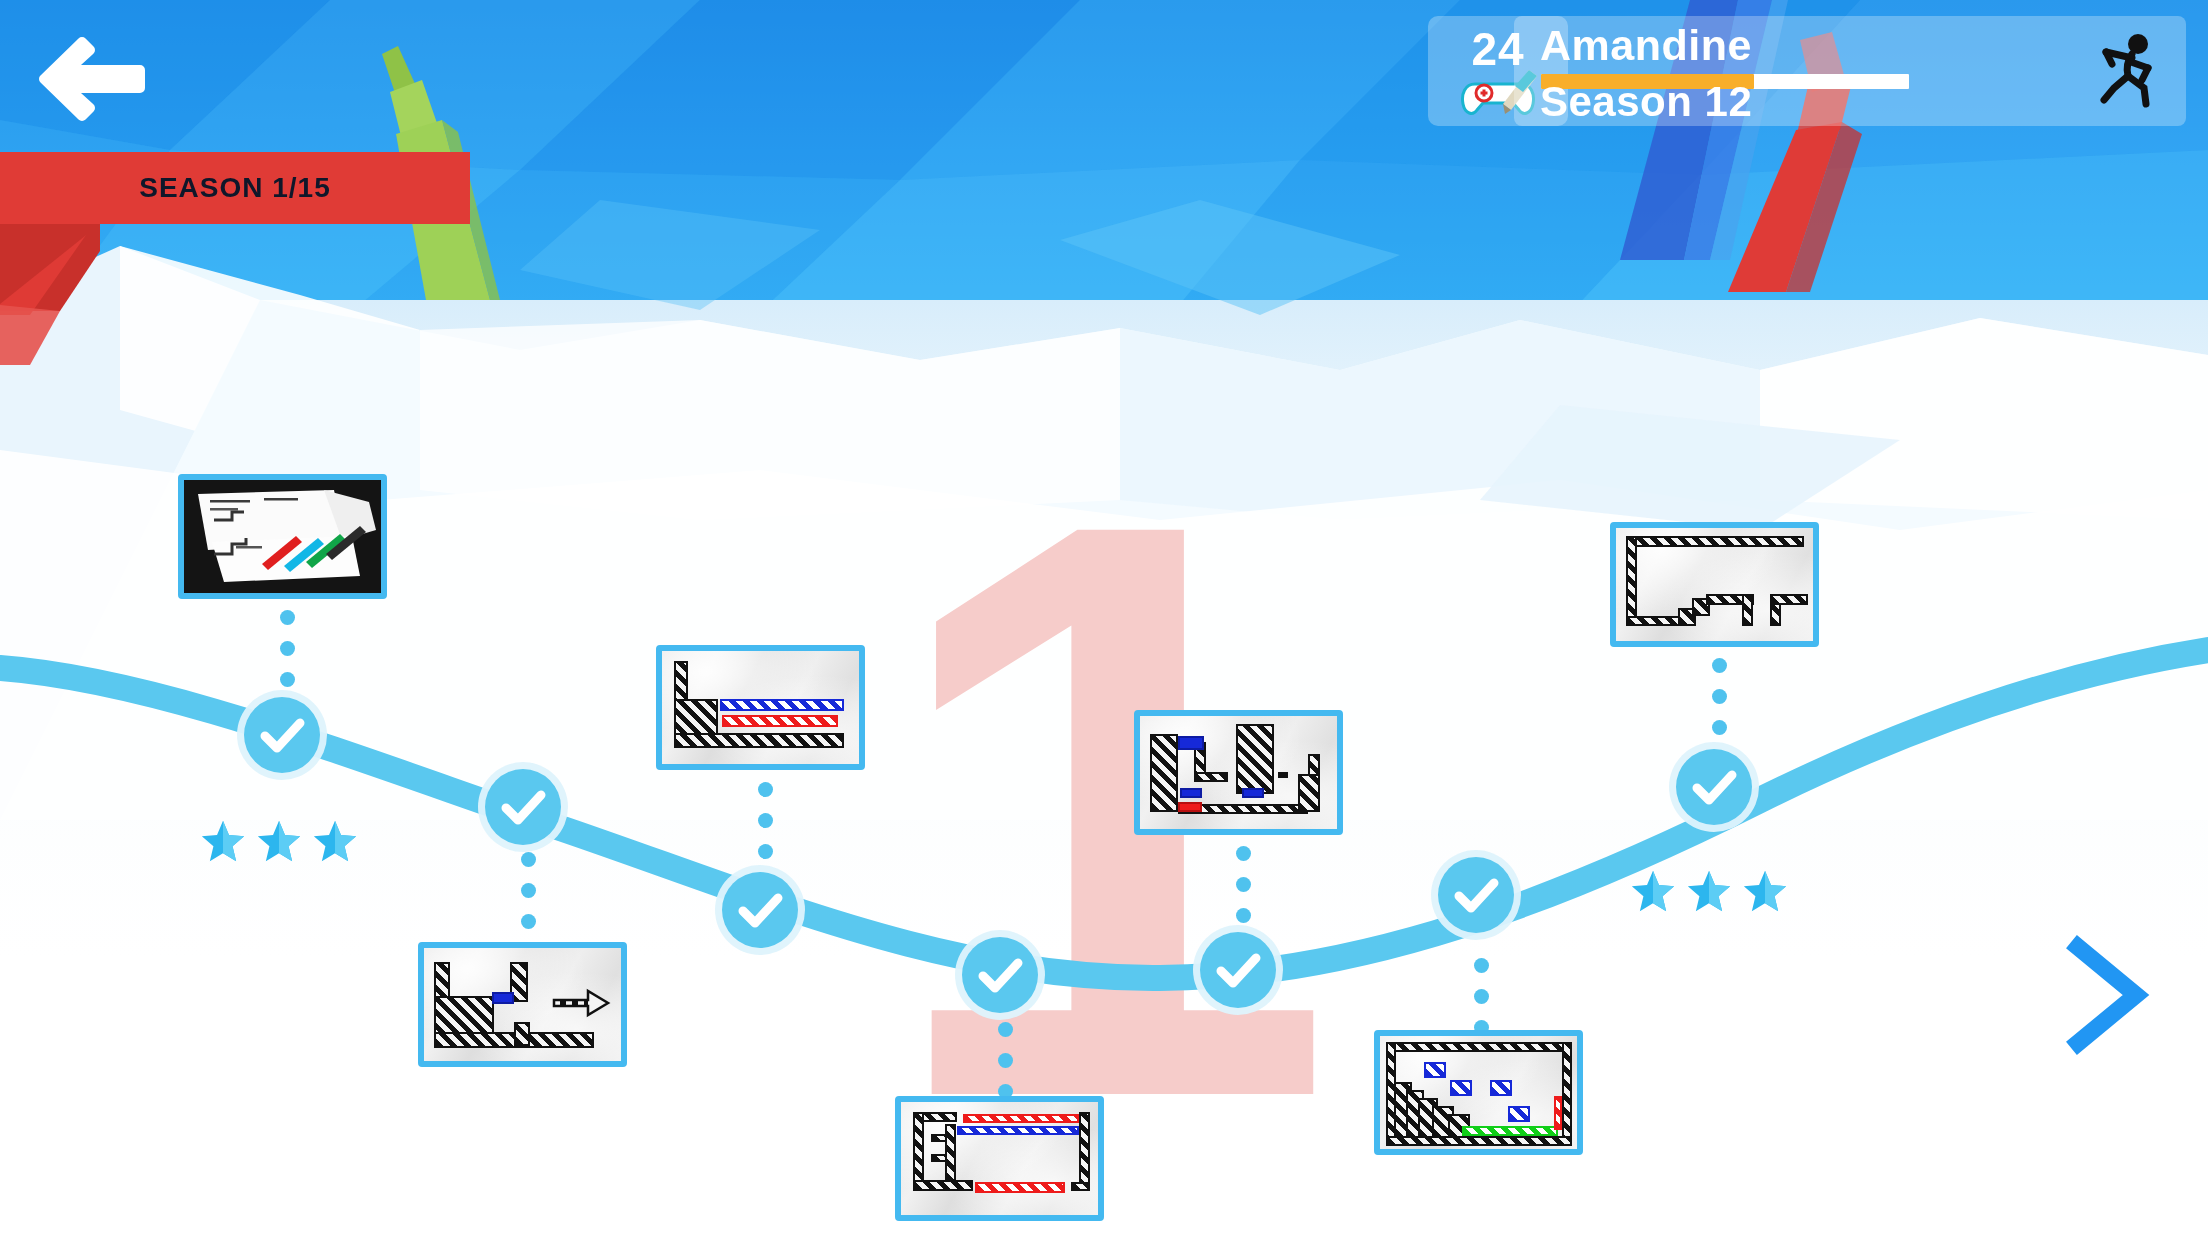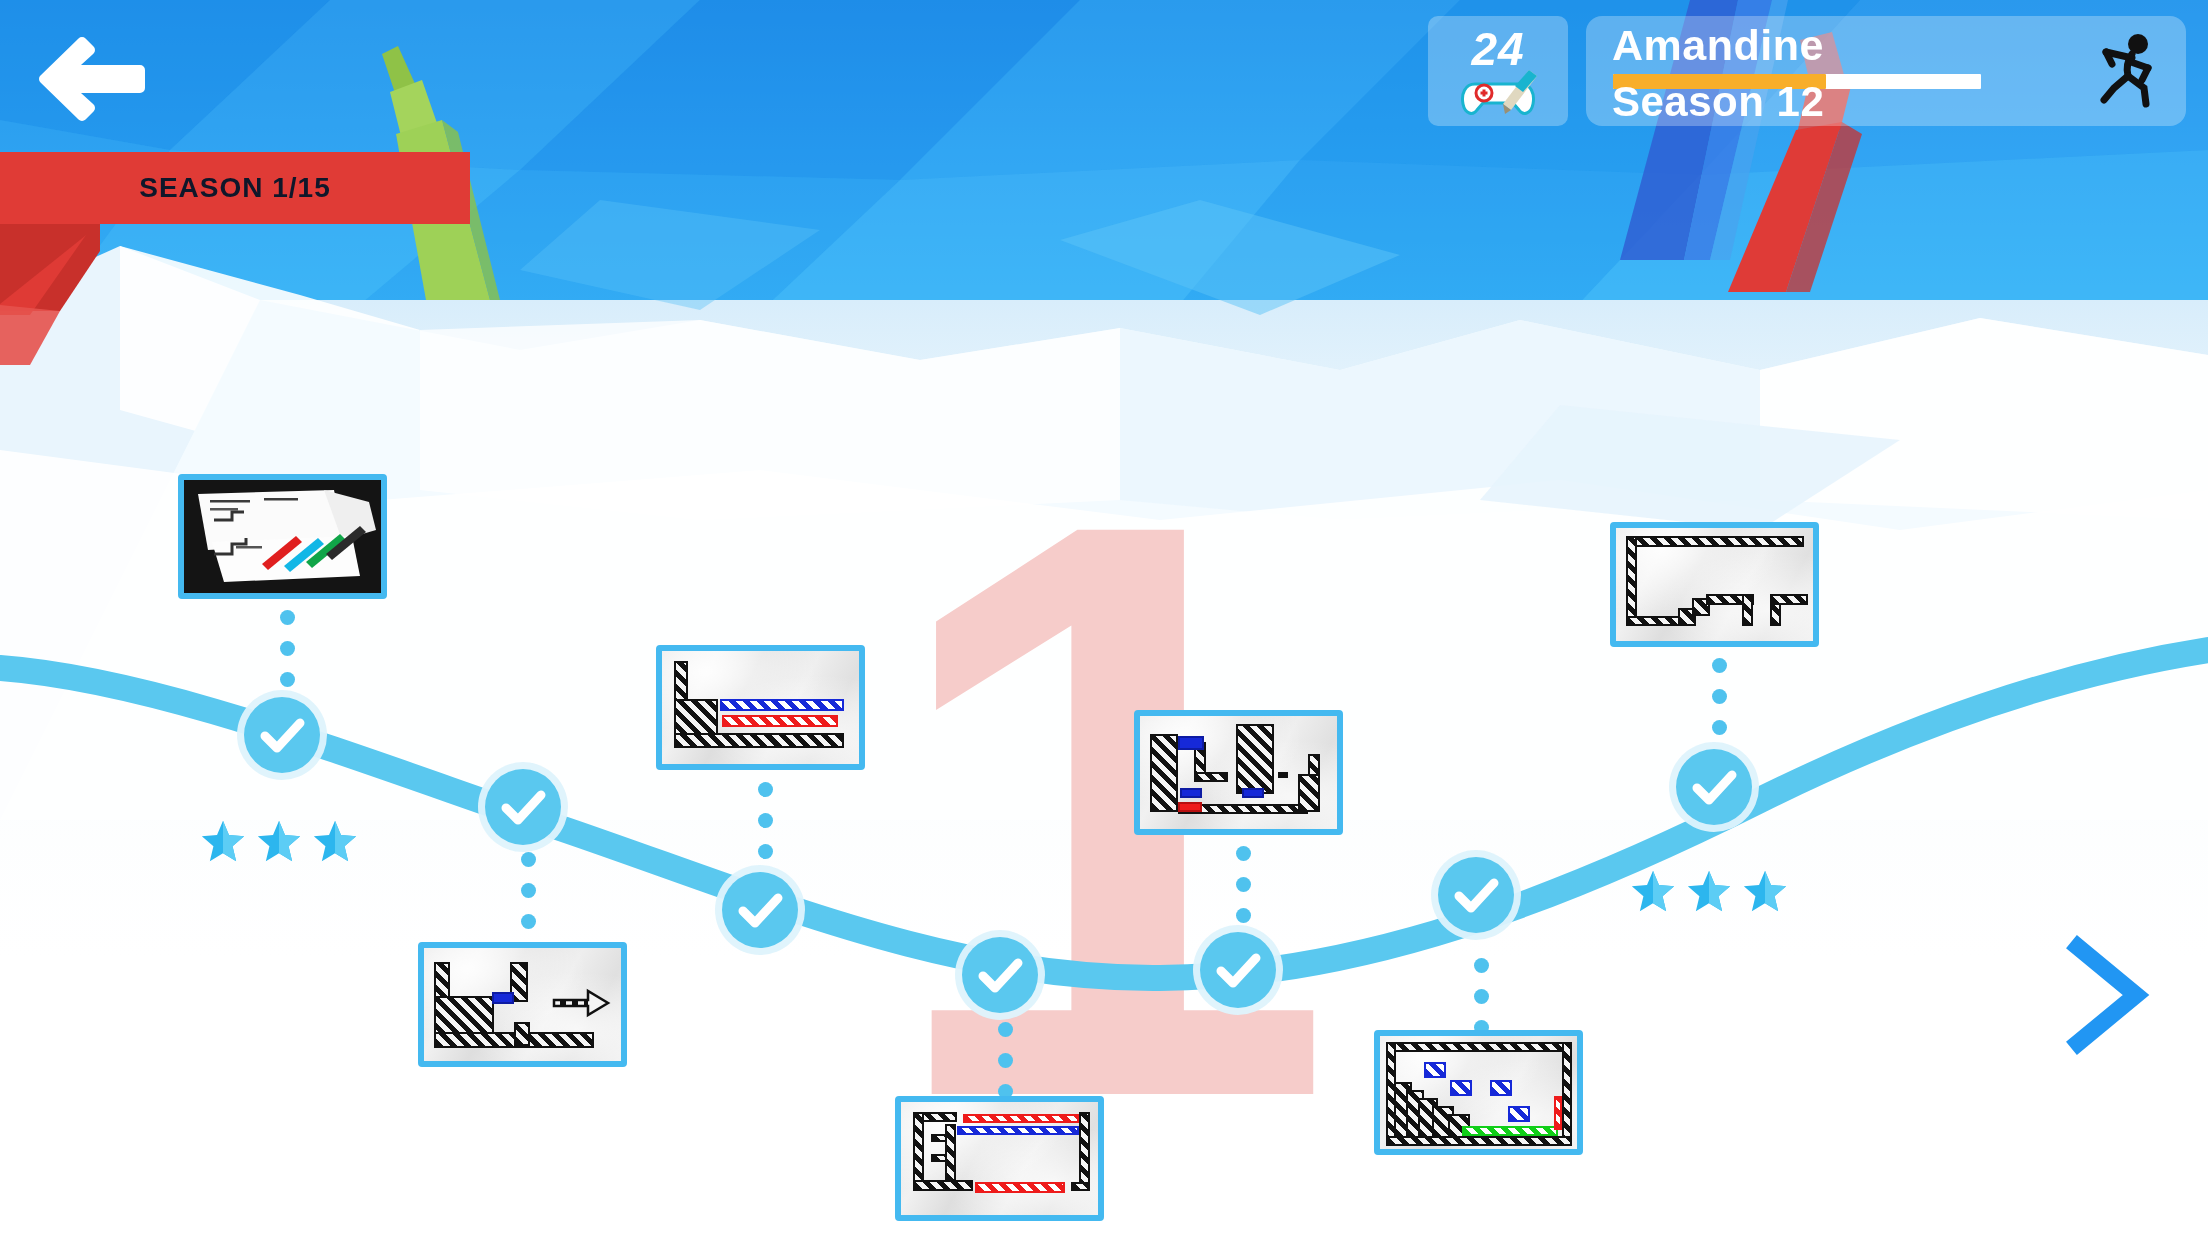--- a/index.html
+++ b/index.html
@@ -71,21 +71,20 @@
   .coin-box {
     position: absolute;
     right: 640px;
     top: 16px;
     width: 140px;
     height: 110px;
     background: rgba(255,255,255,0.28);
     border-radius: 10px;
     z-index: 40;
     cursor: pointer;
-    font-style: italic;
   }
   .coin-count {
     position: absolute;
     top: 6px;
     left: 0; right: 0;
     text-align: center;
     color: #ffffff;
     font-size: 46px;
     font-weight: bold;
     letter-spacing: 1px;
@@ -96,24 +95,24 @@
     left: 50%;
     transform: translateX(-50%);
     width: 78px;
     height: 50px;
   }
 
   .profile-box {
     position: absolute;
     right: 22px;
     top: 16px;
-    width: 600px;
+    width: 672px;
     height: 110px;
     background: rgba(255,255,255,0.28);
-    border-radius: 16px;
+    border-radius: 8px;
     z-index: 40;
     cursor: pointer;
   }
   .profile-name {
     position: absolute;
     left: 26px;
     top: 5px;
     color: #ffffff;
     font-size: 43px;
     font-weight: bold;

